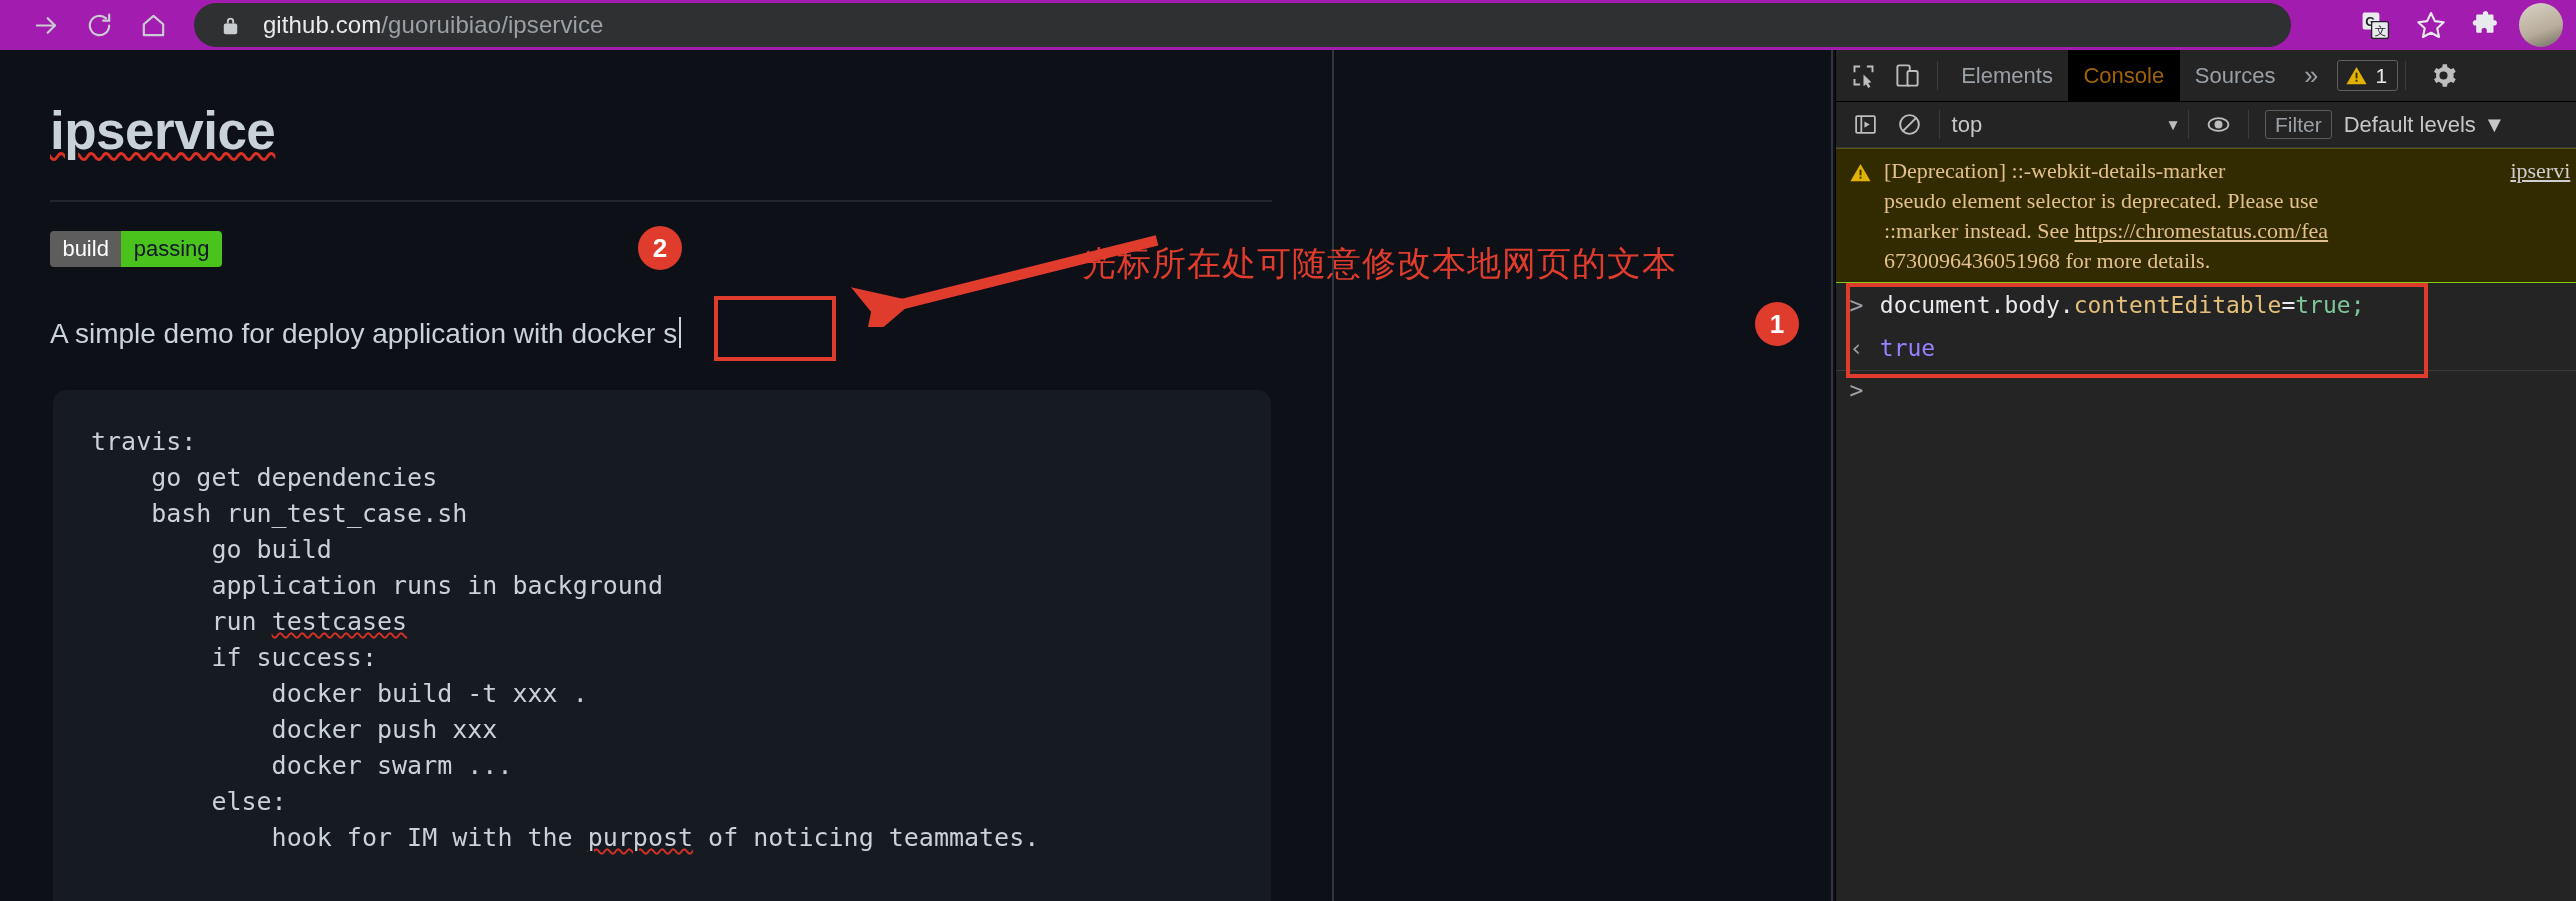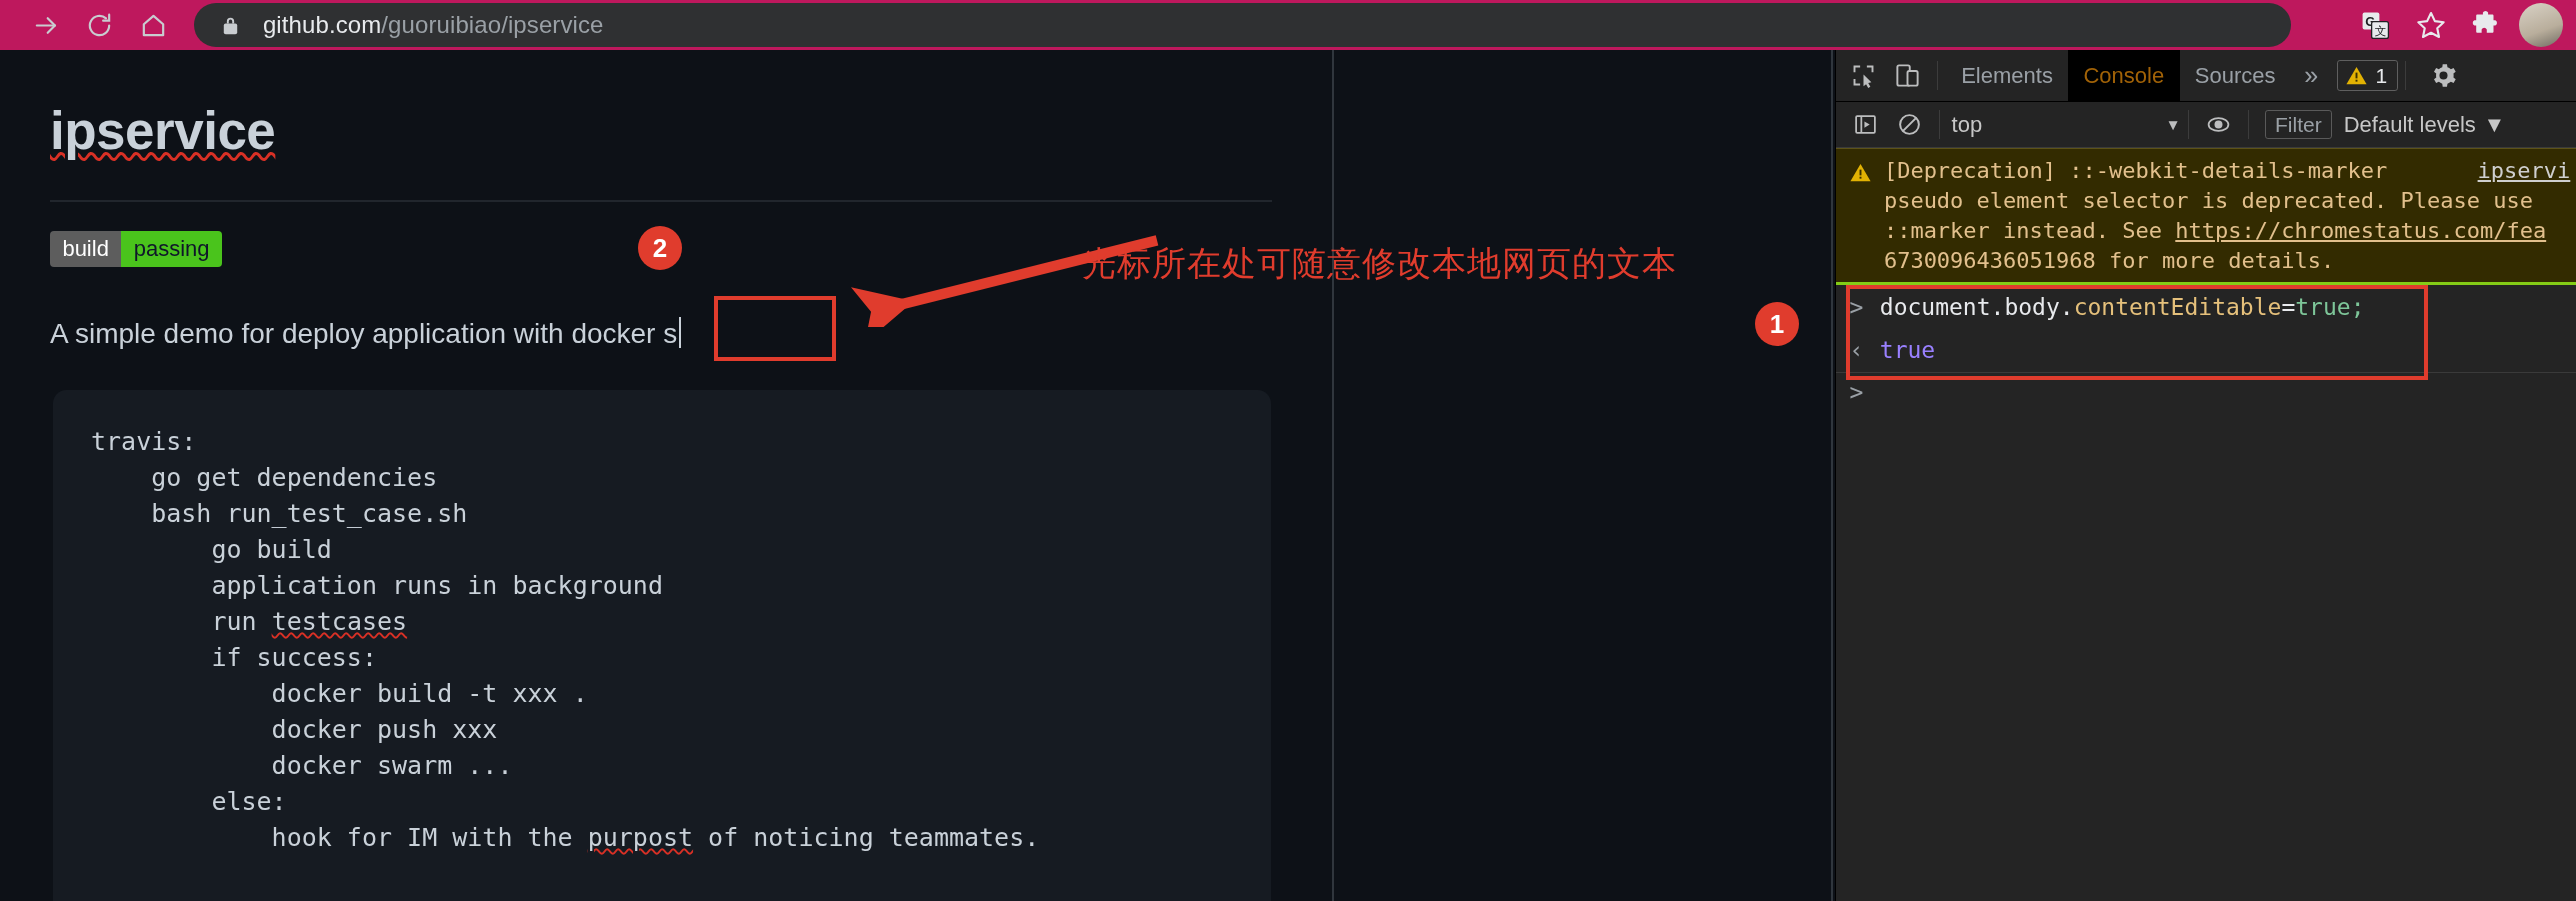--- a/index.html
+++ b/index.html
@@ -6,21 +6,21 @@
   html, body {
     width: 2576px; height: 901px;
     background: #0d1117;
     font-family: "Liberation Sans", sans-serif;
     overflow: hidden;
   }
 
   
   #browser-chrome {
     position: absolute; left: 0; top: 0; width: 2576px; height: 50px;
-    background: #be185d;
+    background: #a21caf;
     display: flex; align-items: center;
   }
   #nav-buttons { display: flex; align-items: center; gap: 3.8px; padding-left: 21px; }
   .nav-btn {
     width: 50px; height: 50px;
     display: flex; align-items: center; justify-content: center;
     color: #c9ccd0;
   }
   .nav-btn svg { display: block; }
 
@@ -221,27 +221,28 @@
     margin-left: 11.5px; color: #c7c7c7; font-size: 22px;
   }
 
   #dt-console {
     flex: 1; background: #242424; overflow: hidden; position: relative;
     font-family: "DejaVu Sans Mono", "Liberation Mono", monospace;
   }
   #warn-row {
     background: #332b00;
     border-top: 1px solid #5c5218;
-    border-bottom: 3px solid #84cc16;
+    border-bottom: 1px solid #84cc16;
     padding: 6.7px 9.5px 6.7px 13.4px;
     display: flex; gap: 11.5px;
     font-size: 22px; line-height: 30px;
     color: #e2c08d;
     position: relative;
     min-height: 126px;
+    font-family: Liberation Serif, serif;
   }
   #warn-row .tri { flex: 0 0 auto; margin-top: 5.7px; }
   #warn-row .msg { white-space: pre-wrap; }
   #warn-row .lnk { color: #e2c08d; text-decoration: underline; }
   #warn-row .src {
     position: absolute; right: 5.7px; top: 6.7px;
     color: #cfcfcf; text-decoration: underline; font-size: 22px;
   }
 
   .cmd-row {

